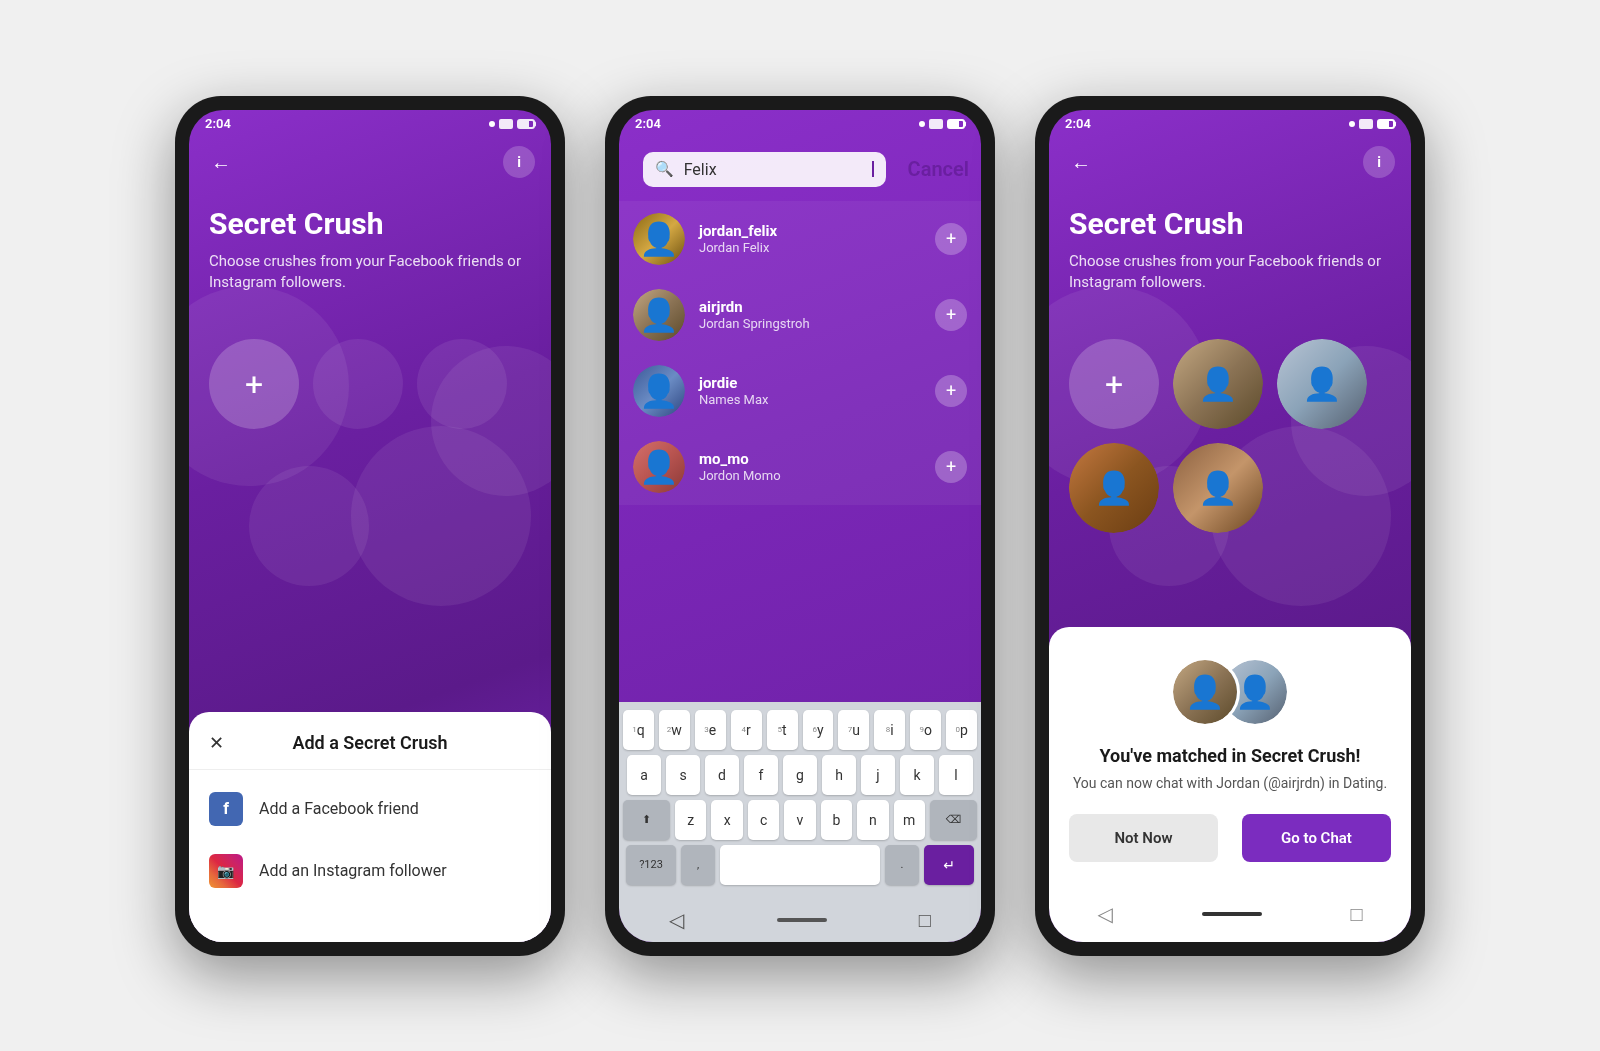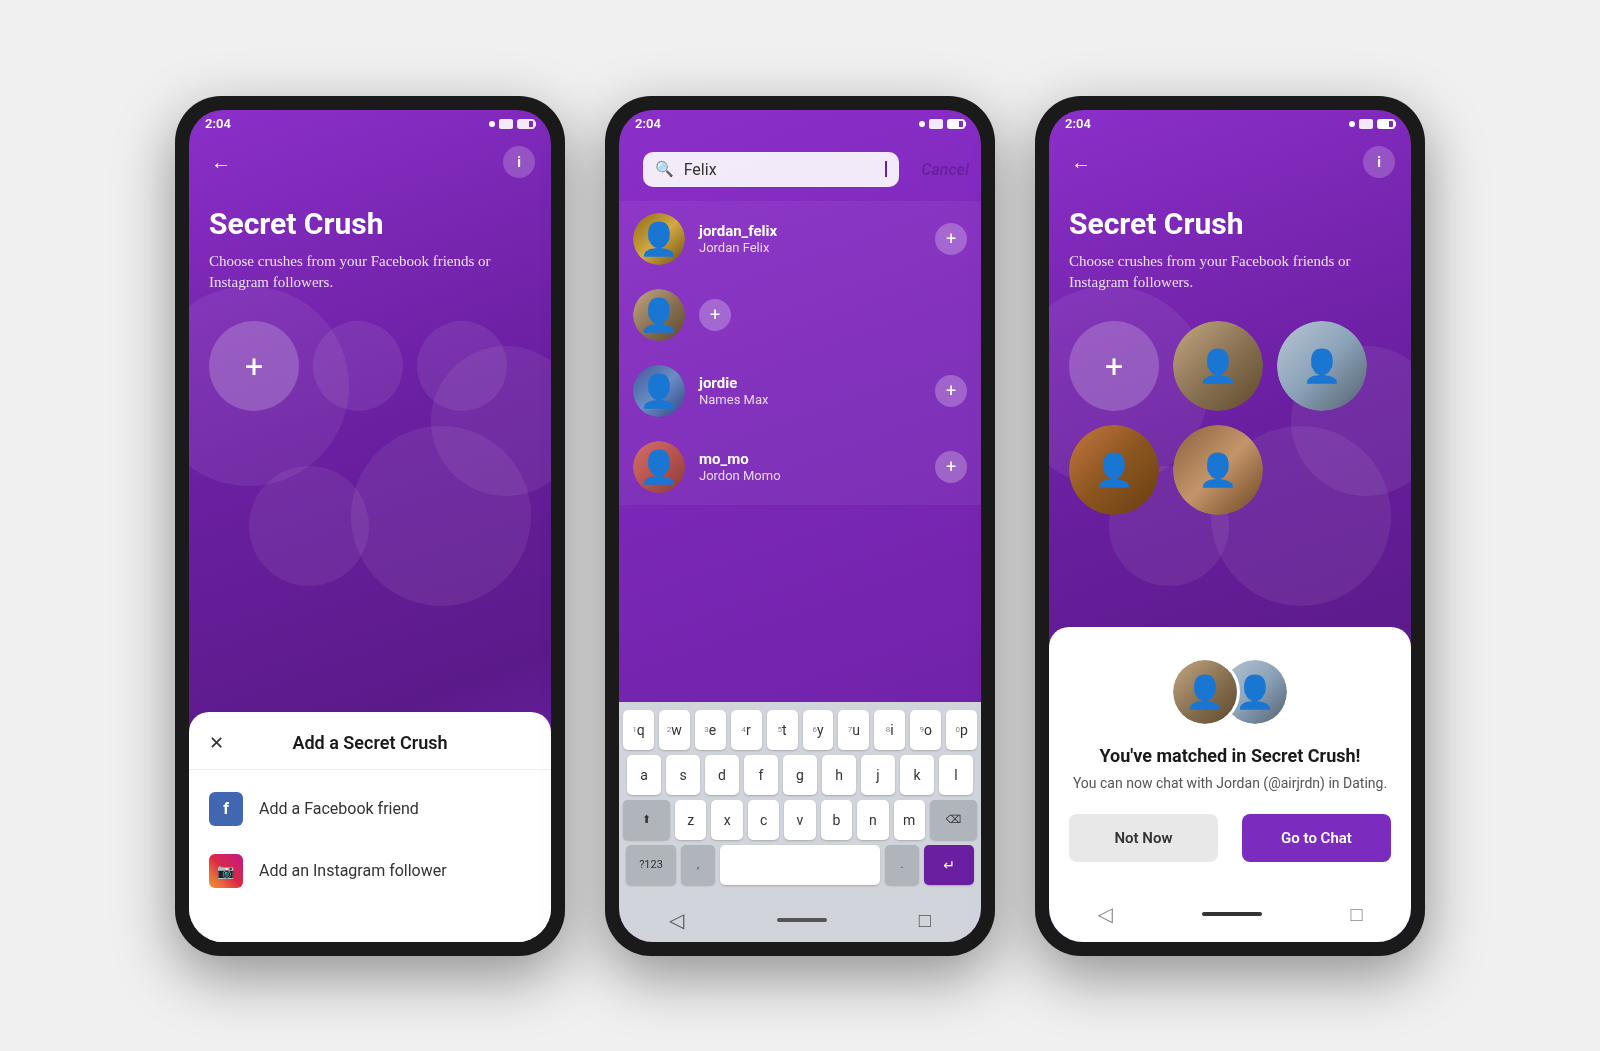--- a/index.html
+++ b/index.html
@@ -113,22 +113,21 @@
     .screen-title {
       color: white;
       font-size: 30px;
       font-weight: 700;
       margin-bottom: 10px;
     }
     .screen-subtitle {
       color: rgba(255,255,255,0.85);
       font-size: 15px;
       line-height: 1.4;
-      margin-bottom: 28px;
-      font-family: Liberation Serif, serif;
+      margin-bottom: 46px;
     }
 
     
     .crush-circles {
       display: flex;
       gap: 14px;
       margin-top: 20px;
       flex-wrap: wrap;
     }
     .crush-add-btn {
@@ -253,24 +252,23 @@
     .search-cursor {
       display: inline-block;
       width: 2px;
       height: 16px;
       background: #6a1fa0;
       vertical-align: middle;
       margin-left: 1px;
     }
     .search-cancel {
       color: #6a1fa0;
-      font-size: 16px;
+      font-size: 20px;
       font-weight: 600;
       cursor: pointer;
-      font-style: italic;
     }
 
     .search-notice {
       padding: 10px 14px;
       font-size: 12px;
       color: rgba(255,255,255,0.9);
       line-height: 1.5;
     }
 
     .search-result {
@@ -539,20 +537,24 @@
         <div class="result-info">
           <div class="result-username">jordan_felix</div>
           <div class="result-name">Jordan Felix</div>
         </div>
         <div class="add-crush-btn">+</div>
       </div>
 
       <div class="search-result">
         <div class="result-avatar">
           <div class="avatar-circle person-airjrdn">👤</div>
+        </div>
+        <div class="result-info">
+          <div class="result-username">airjrdn</div>
+          <div class="result-name">Jordan Springstroh</div>
         </div>
         <div class="add-crush-btn">+</div>
       </div>
 
       <div class="search-result">
         <div class="result-avatar">
           <div class="avatar-circle person-jordie">👤</div>
         </div>
         <div class="result-info">
           <div class="result-username">jordie</div>

